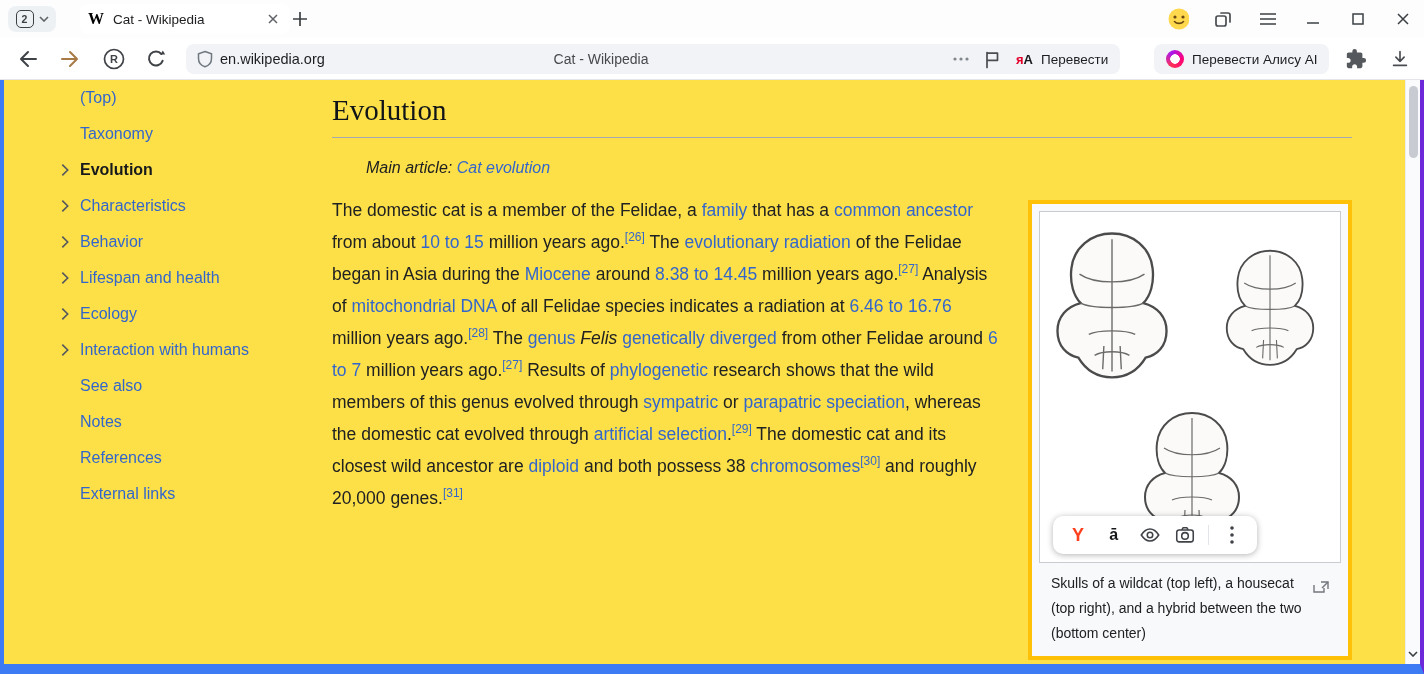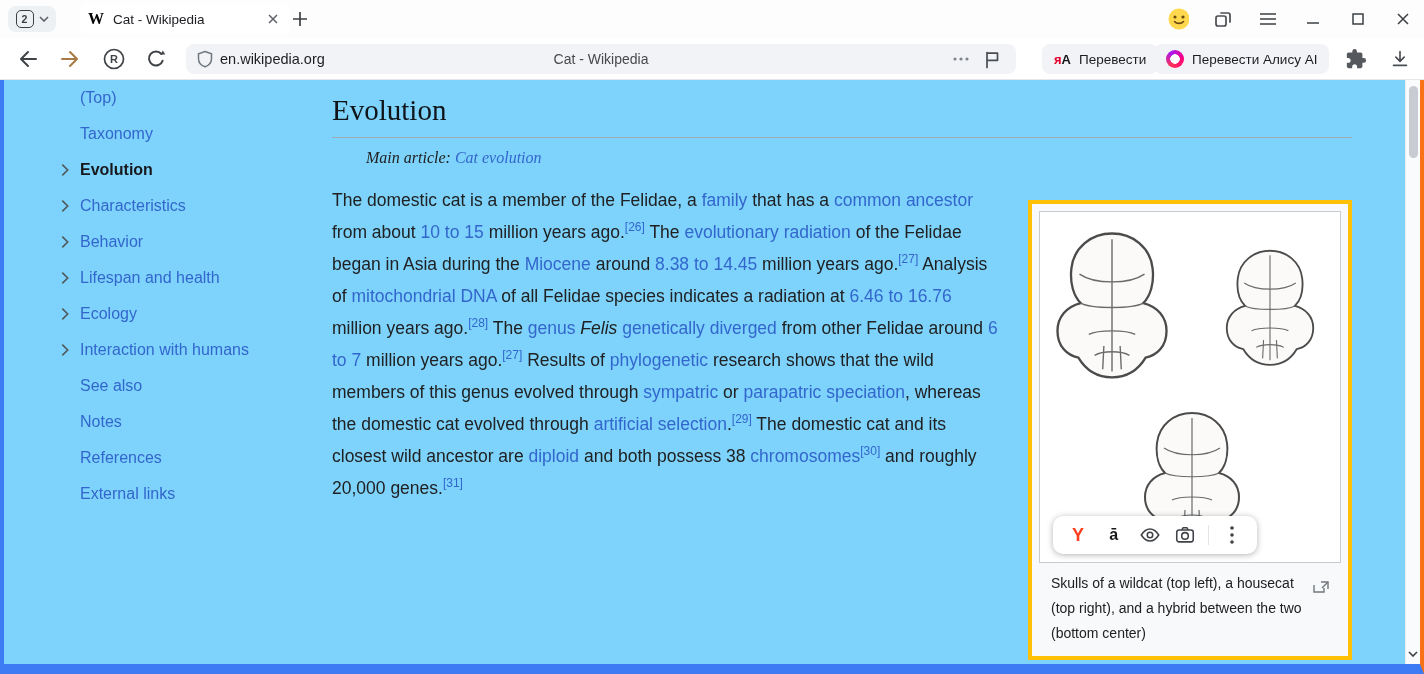--- a/index.html
+++ b/index.html
@@ -27,47 +27,47 @@
   .nav-btn{position:absolute;top:9px;width:24px;height:24px;}
   .back-btn{left:16px}.fwd-btn{left:58px}.circle-r-btn{left:102px}.reload-btn{left:144px}
   .addressbar{position:absolute;left:186px;top:6px;width:830px;height:30px;border-radius:8px;background:#f1f3f6;}
   .shield{position:absolute;left:11px;top:6px;}
   .url-text{position:absolute;left:34px;top:0;line-height:30px;font-size:14.5px;color:#1c1e21;text-align:right;}
   .bar-title{position:absolute;left:0;right:0;top:0;text-align:center;line-height:30px;font-size:14px;color:#47494d;}
   .bar-dots{position:absolute;right:46px;top:7px;width:18px;height:16px;}
   .bar-flag{position:absolute;right:14px;top:5px;width:20px;height:20px;}
   .pill{position:absolute;top:6px;height:30px;border-radius:8px;background:#f1f3f6;display:flex;
     align-items:center;gap:8px;padding:0 12px;font-size:13.5px;color:#1c1e21;cursor:pointer;box-sizing:border-box;}
-  .translate-pill{left:1042px;}
+  .translate-pill{left:1004px;}
   .alice-pill{left:1154px;}
   .tr-ico{font-weight:bold;font-size:13px;letter-spacing:0;}
   .tr-ico .ya{color:#e3002c}.tr-ico .en{color:#17181a}
   .alice-ring{width:18px;height:18px;border-radius:50%;
     background:radial-gradient(circle,#fff 0 4.5px,rgba(255,255,255,0) 5px),
     conic-gradient(from 210deg,#ff3358,#a618f0,#ff0077,#ff3358);}
   .ext-btn{position:absolute;left:1344px;top:9px;width:24px;height:24px;}
   .dl-btn{position:absolute;left:1388px;top:9px;width:24px;height:24px;}
 
   
-  .page{position:absolute;top:80px;left:0;right:0;bottom:0;background:#7dd3fc;box-sizing:border-box;
-    border-left:4px solid #3d7bf5;border-right:4px solid #f97316;border-bottom:10px solid #3d7bf5;overflow:hidden;}
+  .page{position:absolute;top:80px;left:0;right:0;bottom:0;background:#fde047;box-sizing:border-box;
+    border-left:4px solid #3d7bf5;border-right:4px solid #6d28d9;border-bottom:10px solid #3d7bf5;overflow:hidden;}
 
   
   .toc{position:absolute;left:0;top:0;width:312px;}
   .toc-item{display:flex;align-items:center;height:36px;padding-left:52px;cursor:pointer;}
   .toc-chev{width:24px;height:20px;display:flex;align-items:center;}
   .toc-label{font-size:16px;color:#3366cc;}
   .toc-item.active .toc-label{color:#16181b;font-weight:bold;}
 
   
   .main{position:absolute;left:328px;top:0;width:1020px;}
   .article-heading{margin:14px 0 0 0;font-family:"Liberation Serif","DejaVu Serif",serif;
     font-weight:400;font-size:29px;color:#101418;}
   .heading-rule{margin-top:10px;border:none;border-top:1px solid #a2a9b1;width:1020px;}
-  .hatnote{margin:11px 0 0 34px;font-style:italic;font-size:16px;color:#202122;white-space:pre-wrap;font-family:Liberation Serif, serif;}
+  .hatnote{margin:21px 0 0 34px;font-style:italic;font-size:16px;color:#202122;white-space:pre-wrap;}
   .hatnote .wlink{font-style:italic;}
   .paragraph{margin-top:17px;width:672px;font-size:17.5px;line-height:32px;color:#202122;}
   .wlink{color:#3366cc;text-decoration:none;cursor:pointer;}
   sup.ref{font-size:12px;line-height:0;}
   sup.ref .wlink{font-style:normal;}
 
   
   .figure-card{position:absolute;left:1024px;top:120px;width:324px;height:460px;box-sizing:border-box;
     border:4px solid #ffc107;background:#f8f9fa;margin:0;padding:7px;}
   .thumb{position:relative;border:1px solid #c8ccd1;background:#fff;height:352px;box-sizing:border-box;

